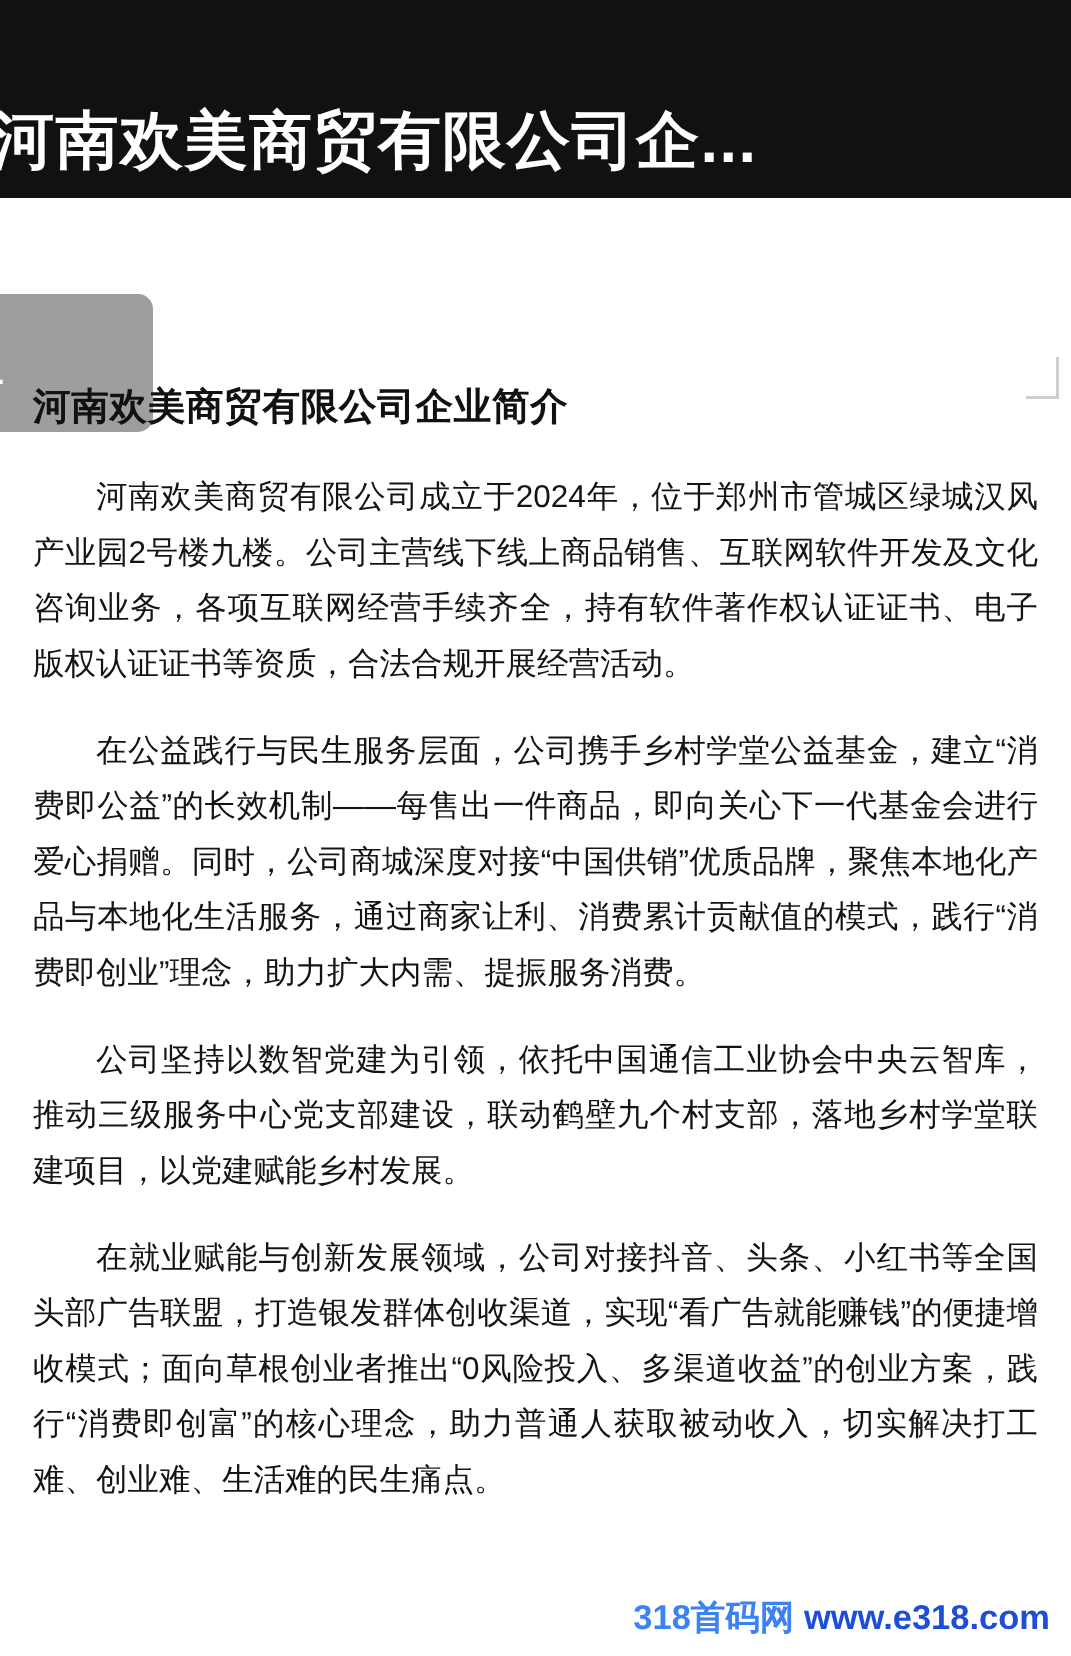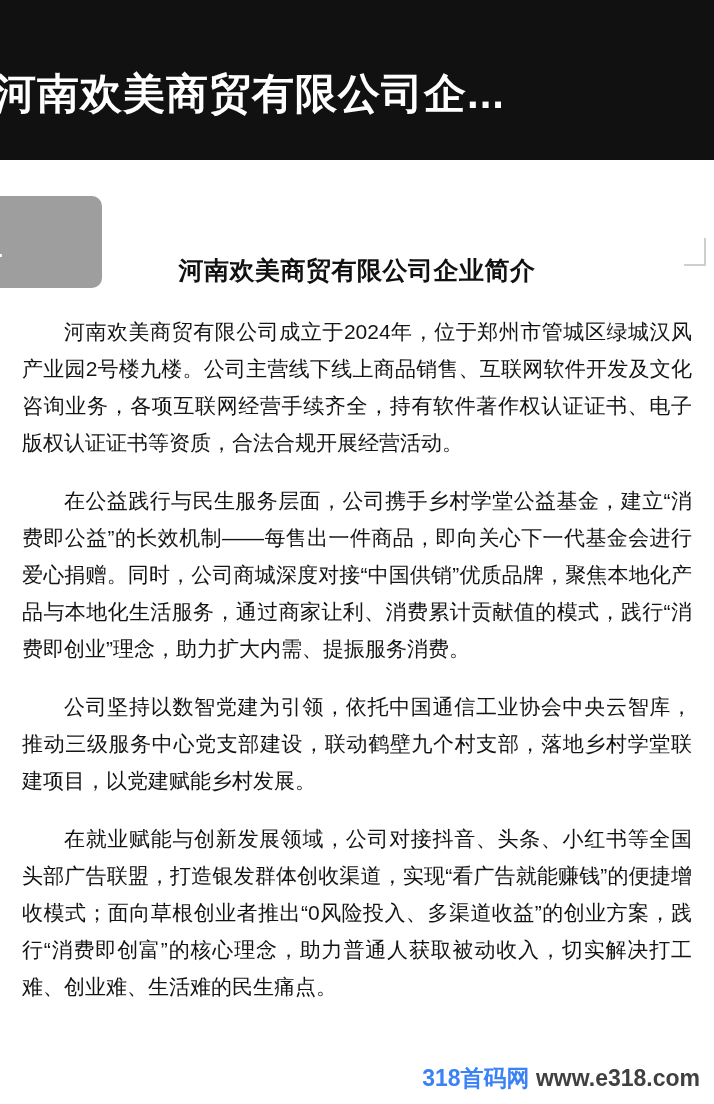--- a/index.html
+++ b/index.html
@@ -14,21 +14,21 @@
     position: relative;
     width: 714px;
     height: 1104px;
     background: #ffffff;
   }
   
   .titlebar {
     position: absolute;
     left: 0; top: 0;
     width: 714px;
-    height: 160px;
+    height: 132px;
     background: #111111;
   }
   .titlebar-text {
     position: absolute;
     left: -6px;
     top: 68px;
     width: 700px;
     color: #ffffff;
     font-size: 42px;
     font-weight: bold;
@@ -69,21 +69,21 @@
   }
   
   .doc {
     position: absolute;
     left: 0;
     top: 240px;
     width: 714px;
     padding: 0 22px;
   }
   .doc-title {
-    text-align: center;
+    text-align: left;
     font-size: 25px;
     font-weight: bold;
     color: #111111;
     margin: 14px 0 26px 0;
     letter-spacing: 0.5px;
   }
   .para {
     font-size: 21px;
     line-height: 37px;
     color: #141414;
@@ -97,21 +97,21 @@
   .watermark {
     position: absolute;
     right: 14px;
     bottom: 10px;
     font-size: 23px;
     font-weight: bold;
     color: #2b2b2b;
     letter-spacing: 0px;
   }
   .watermark .wm-cn { color: #3b82f6; }
-  .watermark .wm-url { color: #404040; }
+  .watermark .wm-url { color: #1d4ed8; }
 </style>
 </head>
 <body>
 
 <div class="screen">
 
   <div class="titlebar">
     <div class="titlebar-text">河南欢美商贸有限公司企...</div>
   </div>
 

